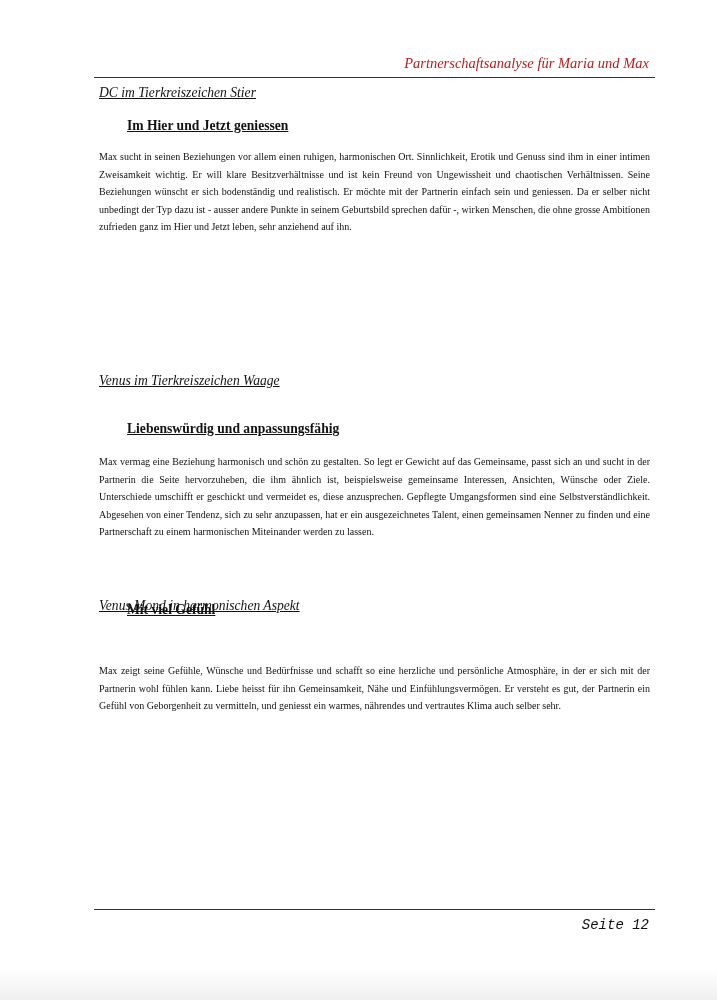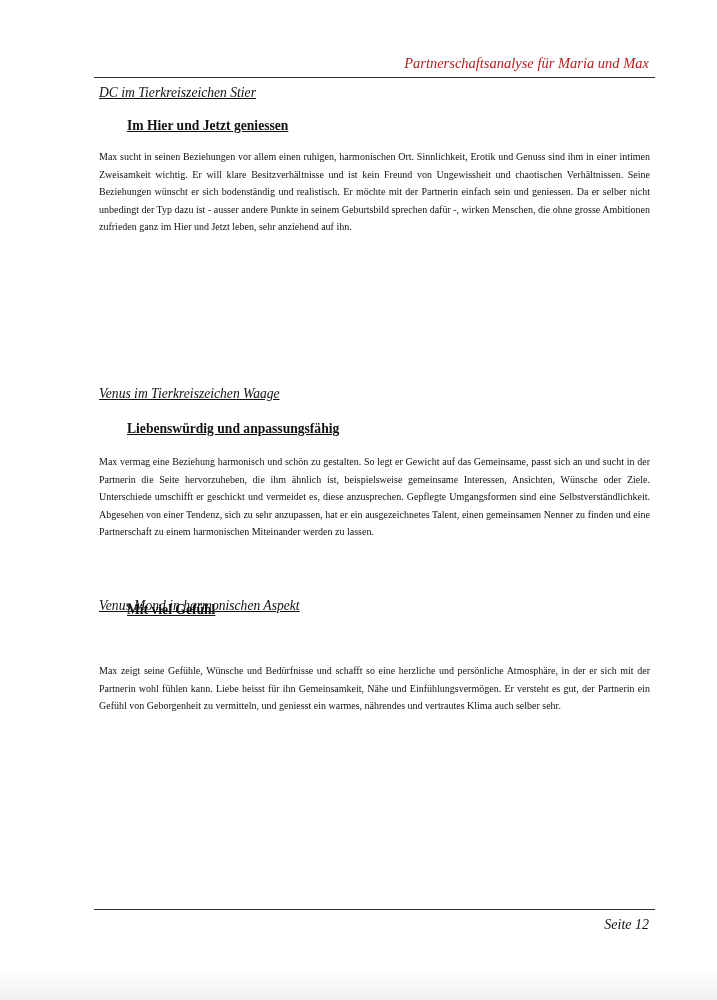--- a/index.html
+++ b/index.html
@@ -71,35 +71,36 @@
       font-weight: bold;
       font-style: italic;
       text-decoration: underline;
     }
     .footer-text {
       position: absolute;
       right: 68px;
       top: 917px;
       font-style: italic;
       font-size: 14px;
+      font-family: Liberation Mono, monospace;
     }
   </style>
 </head>
 <body>
 
 <div class="page">
   <div class="header-text">Partnerschaftsanalyse für Maria und Max</div>
   <div class="rule top"></div>
 
   <div class="subtitle" style="top:85px;">DC im Tierkreiszeichen Stier</div>
   <div class="heading" style="top:118px;">Im Hier und Jetzt geniessen</div>
   <div class="para" style="top:148px;">Max sucht in seinen Beziehungen vor allem einen ruhigen, harmonischen Ort. Sinnlichkeit, Erotik und Genuss sind ihm in einer intimen Zweisamkeit wichtig. Er will klare Besitzverhältnisse und ist kein Freund von Ungewissheit und chaotischen Verhältnissen. Seine Beziehungen wünscht er sich bodenständig und realistisch. Er möchte mit der Partnerin einfach sein und geniessen. Da er selber nicht unbedingt der Typ dazu ist - ausser andere Punkte in seinem Geburtsbild sprechen dafür -, wirken Menschen, die ohne grosse Ambitionen zufrieden ganz im Hier und Jetzt leben, sehr anziehend auf ihn.</div>
 
 
-  <div class="subtitle" style="top:386px;">Venus im Tierkreiszeichen Waage</div>
+  <div class="subtitle" style="top:373px;">Venus im Tierkreiszeichen Waage</div>
   <div class="heading" style="top:421px;text-align:right;">Liebenswürdig und anpassungsfähig</div>
   <div class="para" style="top:453px;">Max vermag eine Beziehung harmonisch und schön zu gestalten. So legt er Gewicht auf das Gemeinsame, passt sich an und sucht in der Partnerin die Seite hervorzuheben, die ihm ähnlich ist, beispielsweise gemeinsame Interessen, Ansichten, Wünsche oder Ziele. Unterschiede umschifft er geschickt und vermeidet es, diese anzusprechen. Gepflegte Umgangsformen sind eine Selbstverständlichkeit. Abgesehen von einer Tendenz, sich zu sehr anzupassen, hat er ein ausgezeichnetes Talent, einen gemeinsamen Nenner zu finden und eine Partnerschaft zu einem harmonischen Miteinander werden zu lassen.</div>
 
   <div class="subtitle" style="top:598px;">Venus Mond in harmonischen Aspekt</div>
   <div class="heading" style="top:602px;">Mit viel Gefühl</div>
   <div class="para" style="top:662px;">Max zeigt seine Gefühle, Wünsche und Bedürfnisse und schafft so eine herzliche und persönliche Atmosphäre, in der er sich mit der Partnerin wohl fühlen kann. Liebe heisst für ihn Gemeinsamkeit, Nähe und Einfühlungsvermögen. Er versteht es gut, der Partnerin ein Gefühl von Geborgenheit zu vermitteln, und geniesst ein warmes, nährendes und vertrautes Klima auch selber sehr.</div>
 
   <div class="rule bottom"></div>
   <div class="footer-text">Seite 12</div>
 </div>

